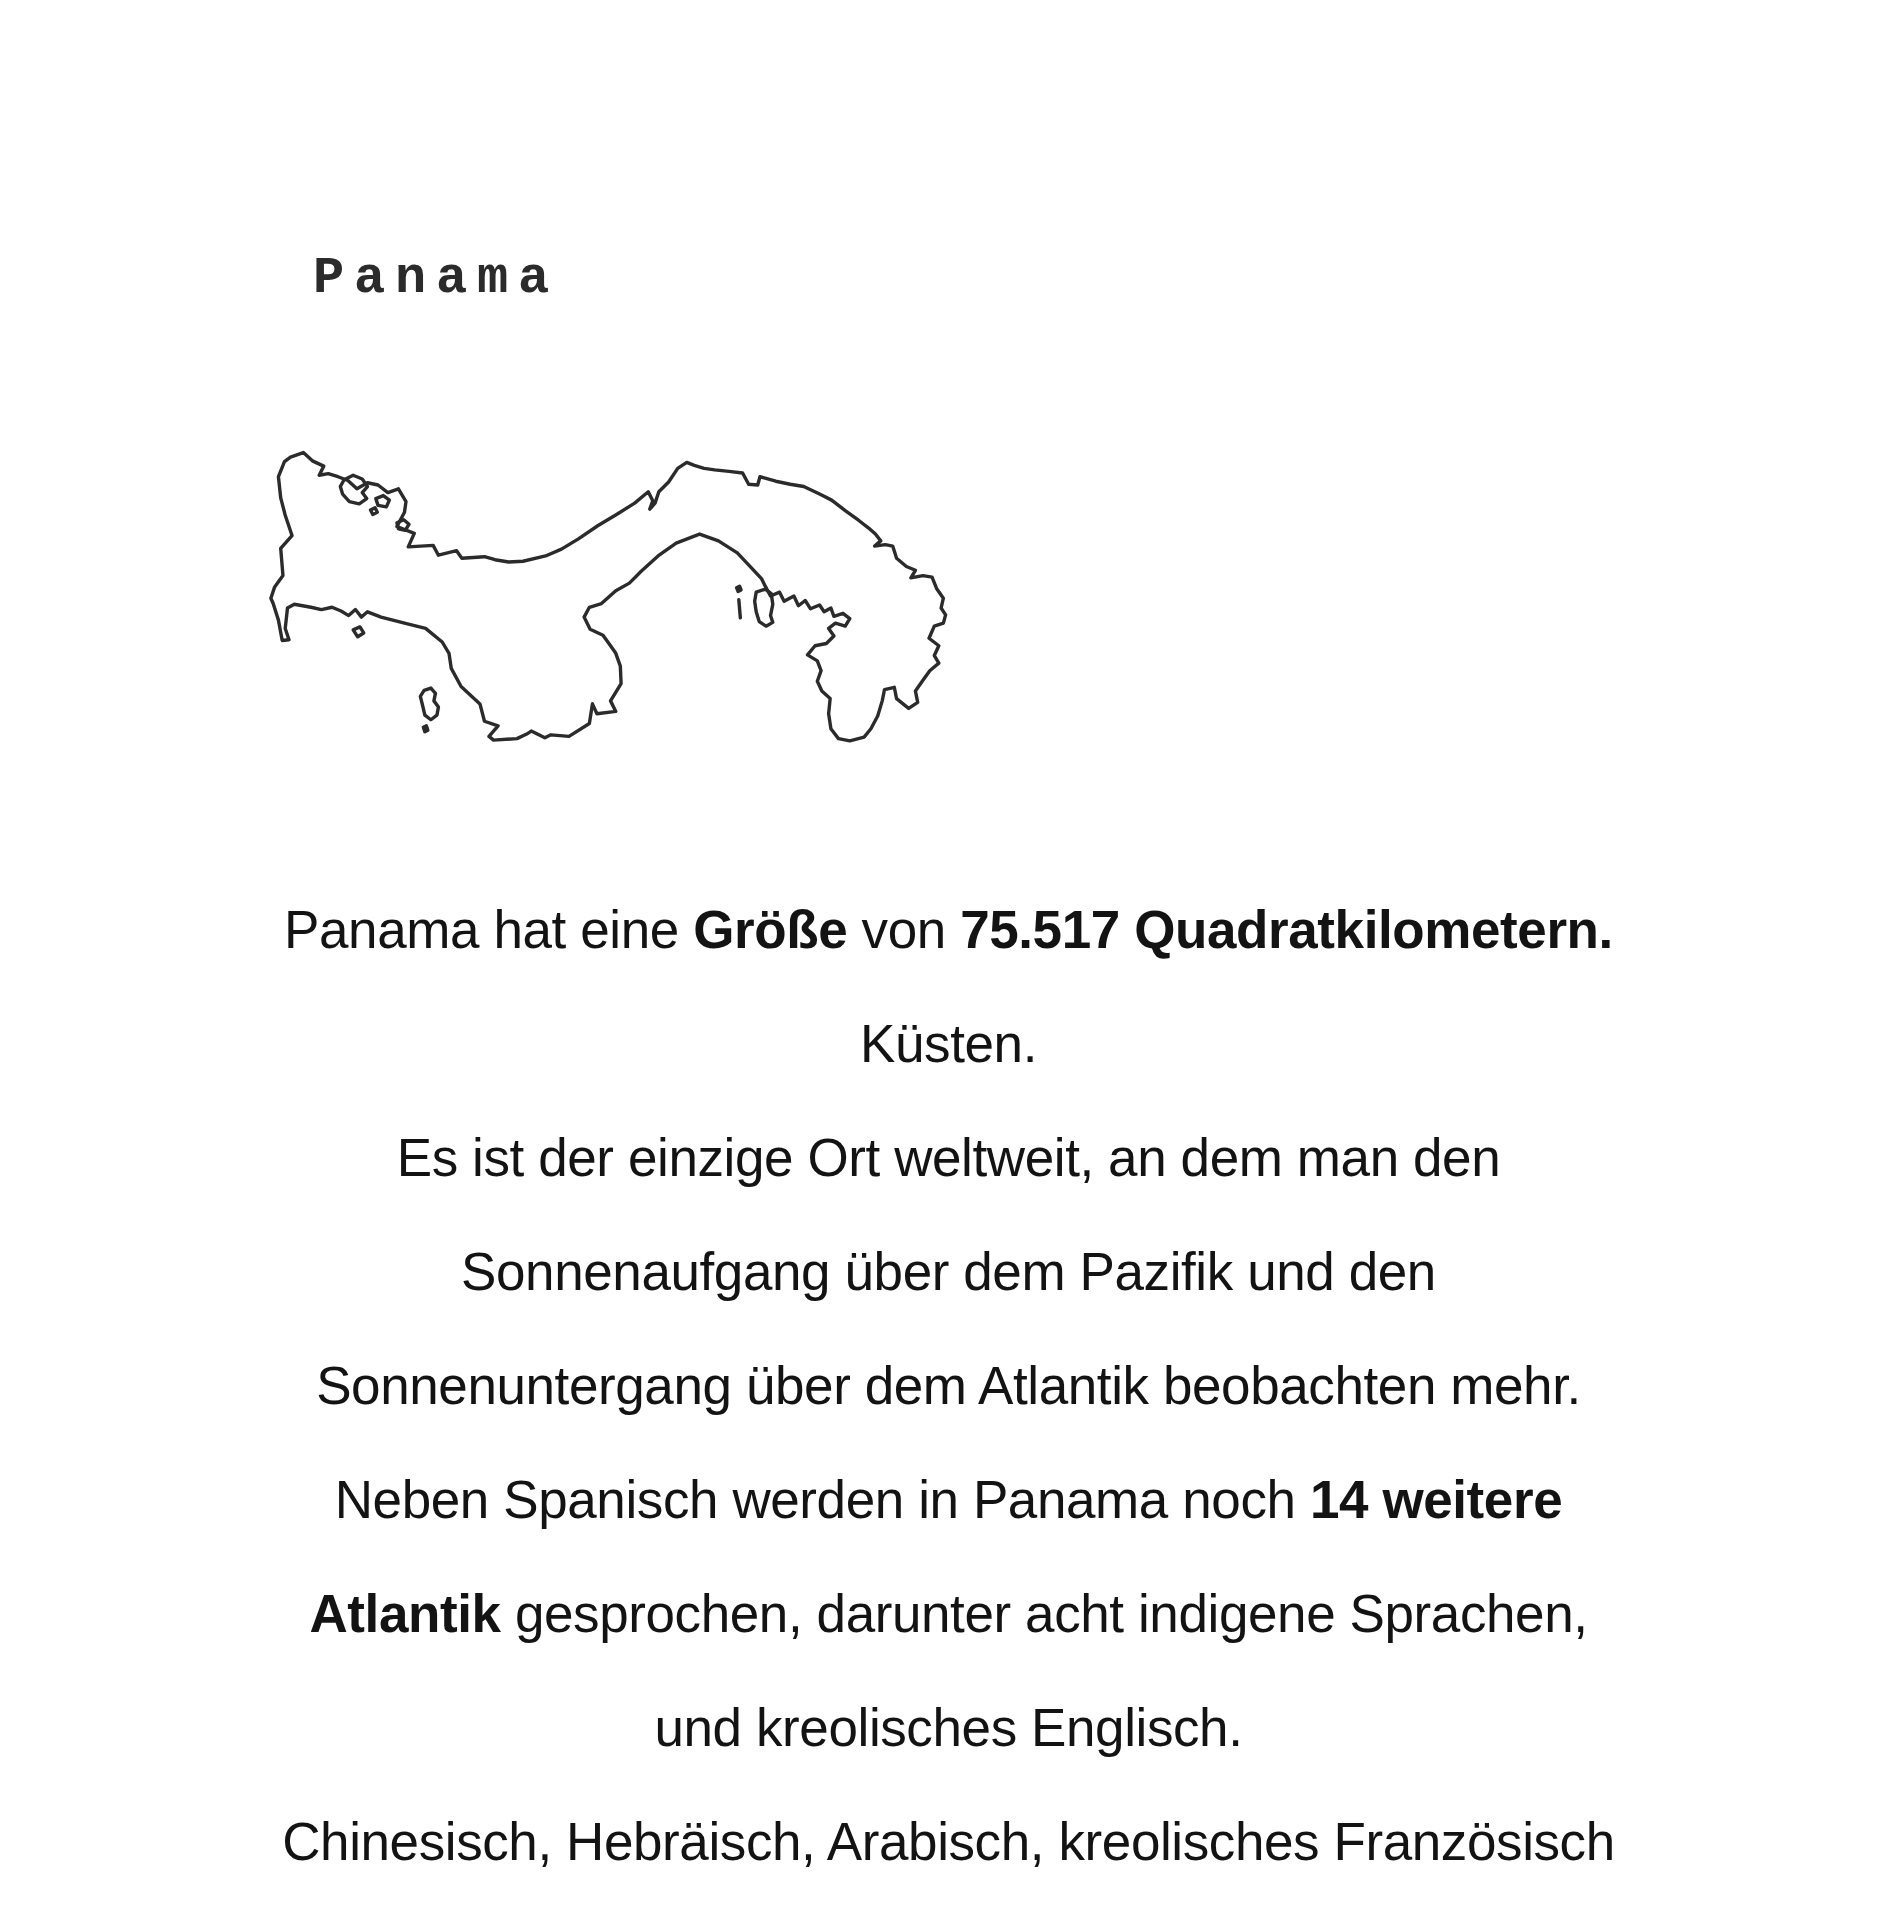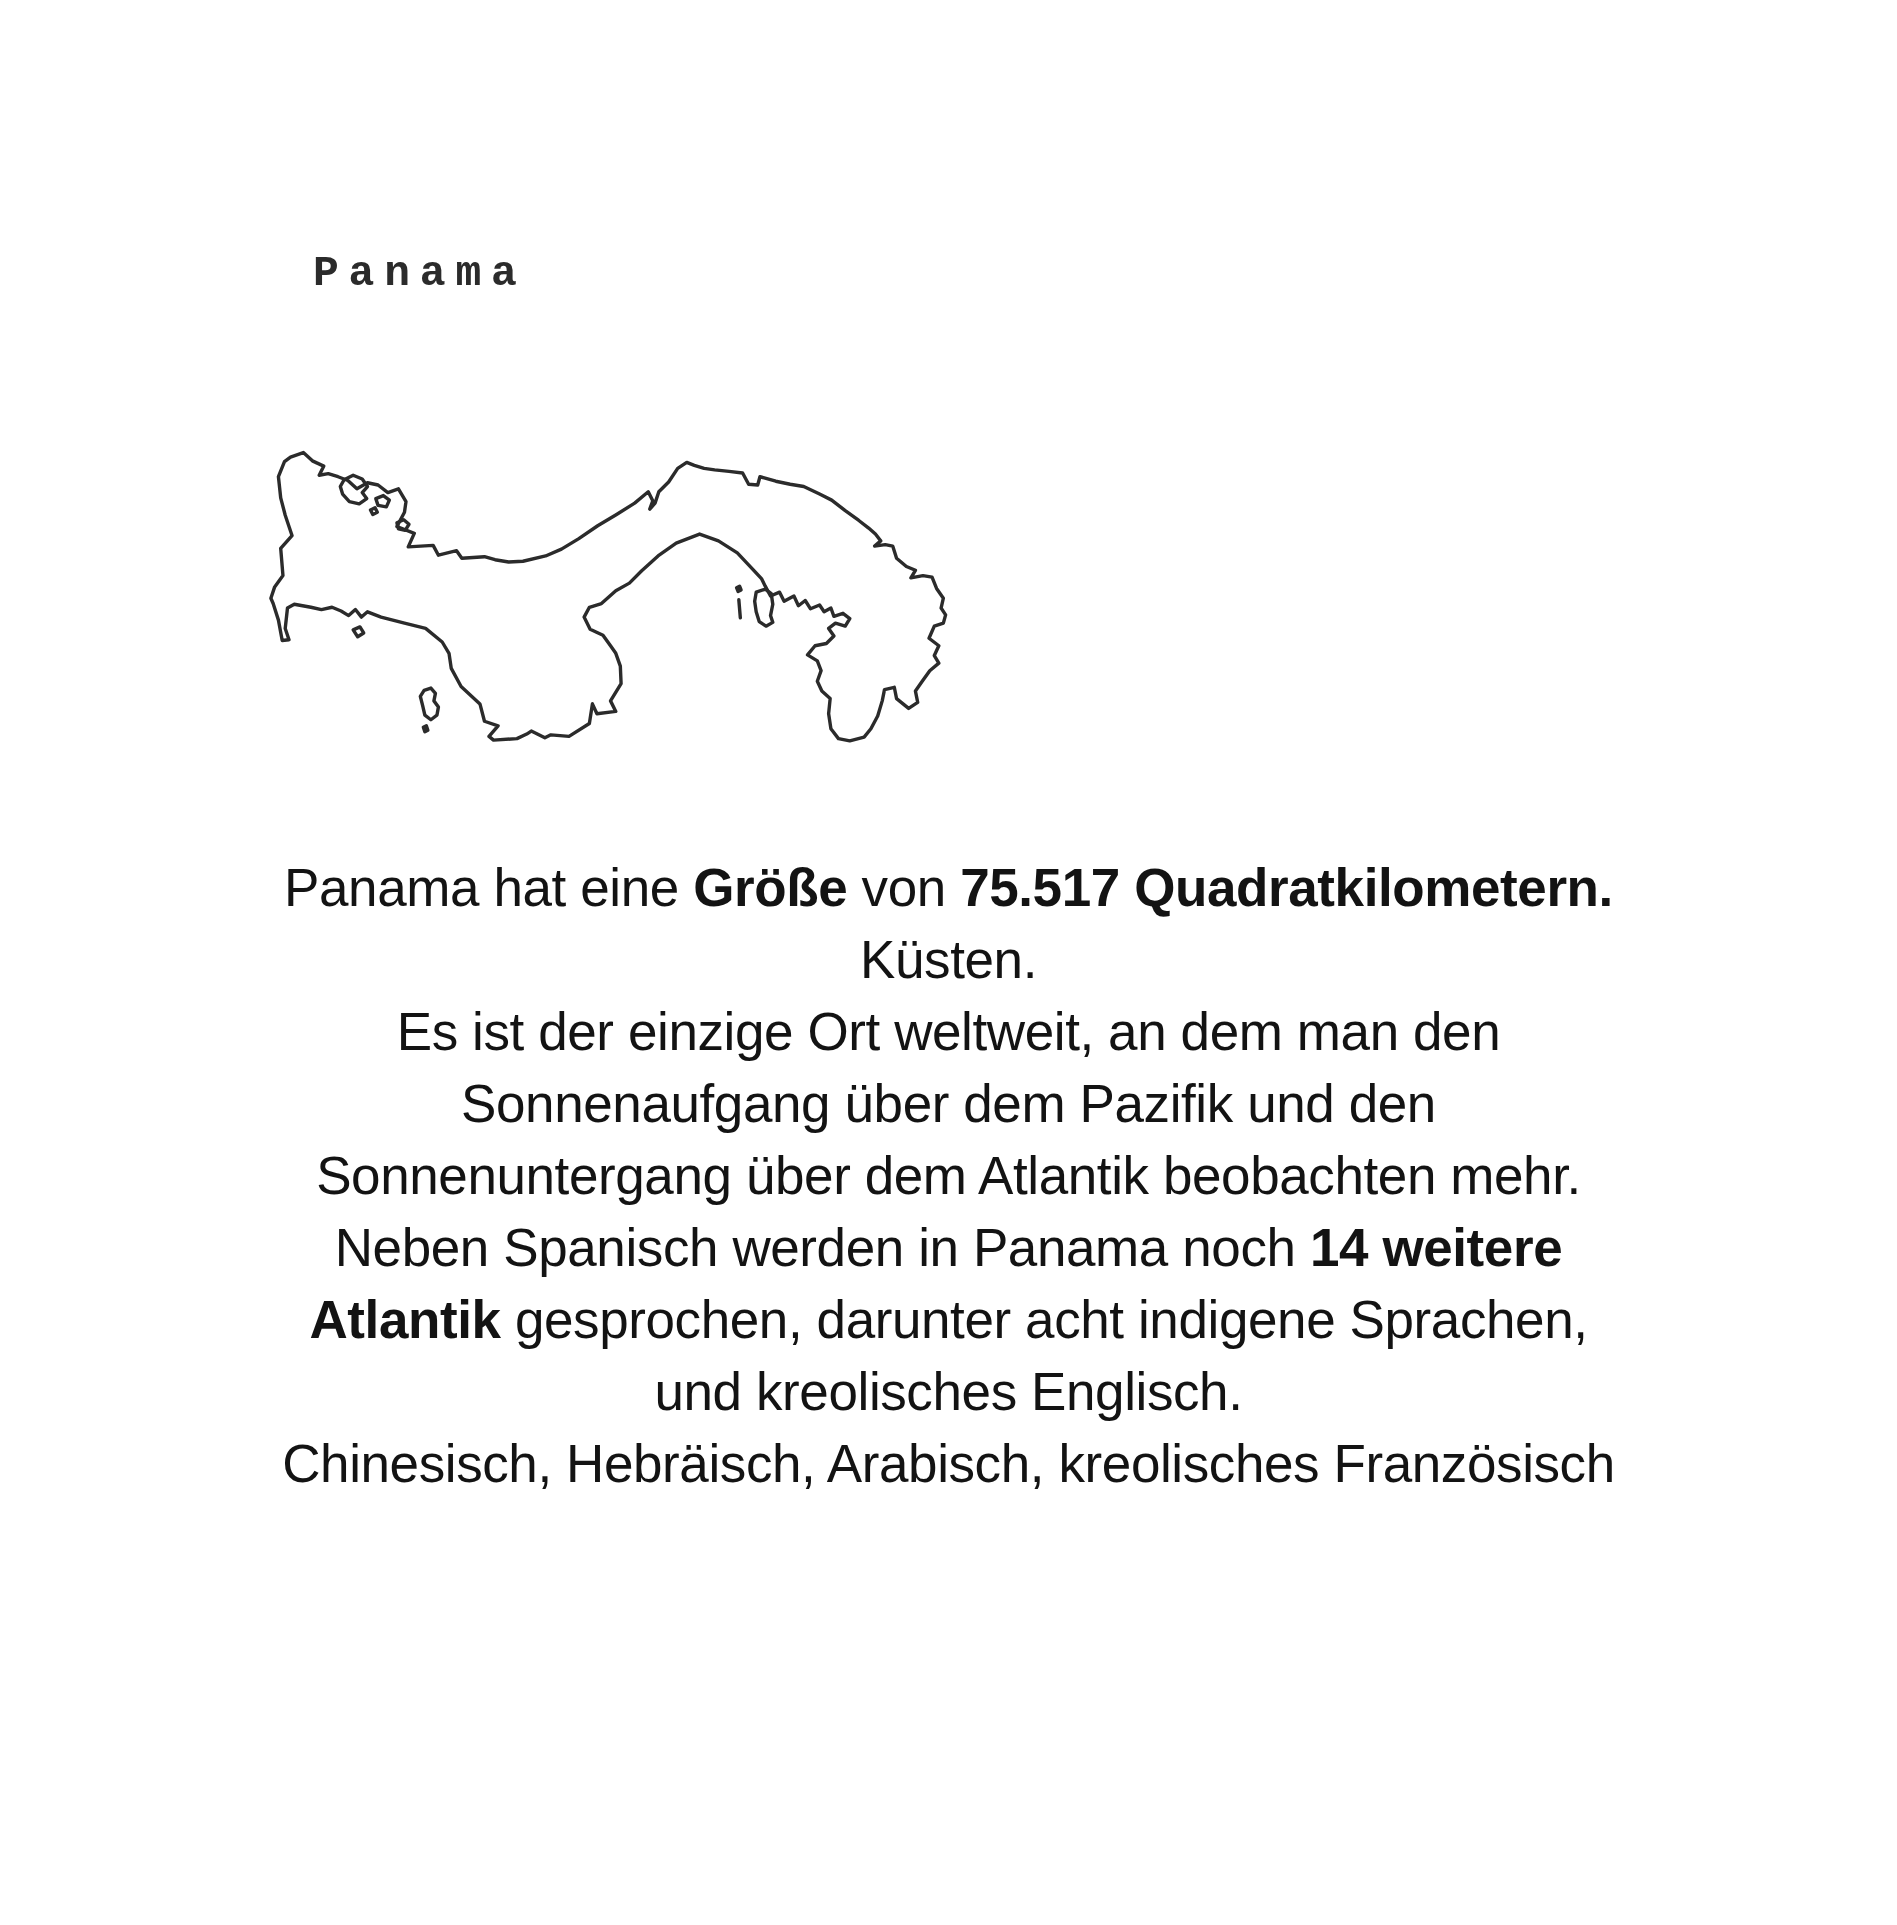--- a/index.html
+++ b/index.html
@@ -14,21 +14,21 @@
     position: relative;
     width: 1897px;
     height: 1926px;
     background: #ffffff;
   }
   .title {
     position: absolute;
     left: 313px;
     top: 249px;
     font-family: "Liberation Mono", "DejaVu Sans Mono", monospace;
-    font-size: 43px;
+    font-size: 52px;
     font-weight: 700;
     letter-spacing: 9.8px;
     color: #2b2b2b;
     white-space: nowrap;
   }
   .map {
     position: absolute;
     left: 249px;
     top: 432px;
     width: 717px;
@@ -46,21 +46,21 @@
     left: 113px;
     top: 852px;
     width: 1671px;
     text-align: center;
     font-family: "Liberation Sans", "DejaVu Sans", sans-serif;
     font-size: 53px;
     line-height: 72px;
     color: #131313;
     letter-spacing: -0.4px;
   }
-  .line { white-space: nowrap; }
+  .line { white-space: nowrap; margin-top: 42px; }
   .line span.bold { font-weight: 700; }
 </style>
 </head>
 <body>
 
 <div class="page">
 
   <div class="title">Panama</div>
 
   <svg class="map" viewBox="0 0 950 450" aria-hidden="true">

